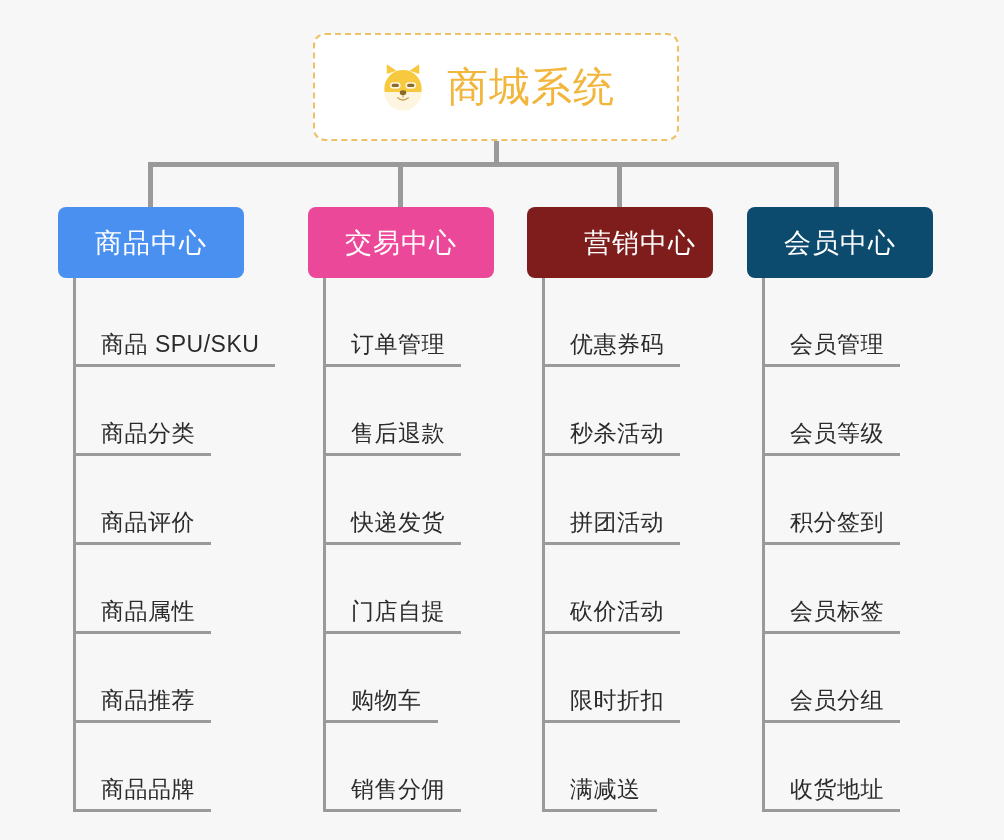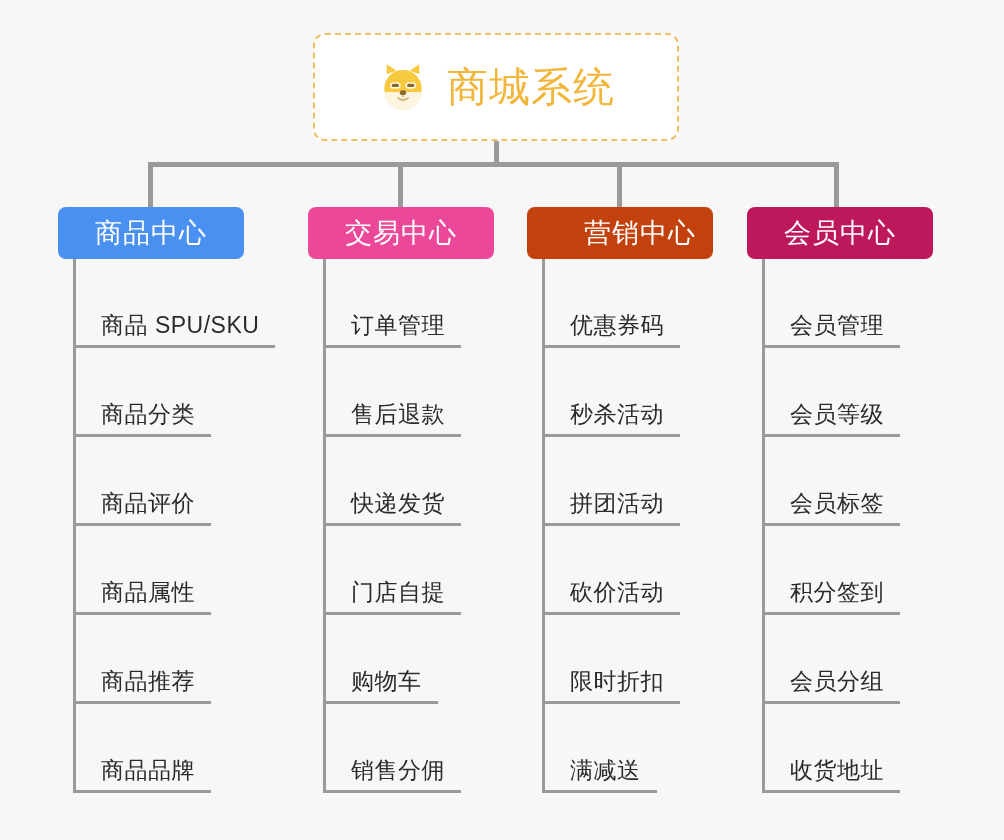--- a/index.html
+++ b/index.html
@@ -89,21 +89,21 @@
     position: absolute;
     top: 0;
     width: 186px;
   }
   .col-0 { left: 58px; }
   .col-1 { left: 308px; }
   .col-2 { left: 527px; }
   .col-3 { left: 747px; }
 
   .col-header {
-    height: 52px;
+    height: 71px;
     border-radius: 8px;
     display: flex;
     align-items: center;
     justify-content: center;
     color: #ffffff;
     font-size: 27px;
     letter-spacing: 1px;
     white-space: nowrap;
     font-weight: 400;
   }
@@ -239,21 +239,21 @@
               <span class="leaf-text" style="border-bottom-color: rgb(154, 154, 154);">购物车</span>
             </li>
           <li class="leaf-item">
               <span class="leaf-text" style="border-bottom-color: rgb(154, 154, 154);">销售分佣</span>
             </li>
         </ul>
       </div>
     </div>
 
     <div class="column col-2">
-      <div class="col-header" style="background-color: #c2410c; padding-left: 40px;">
+      <div class="col-header" style="background-color: #7f1d1d; padding-left: 40px;">
         <span>营销中心</span>
       </div>
       <div class="col-body">
         <div class="col-spine" style="background: rgb(154, 154, 154);"></div>
         <ul class="leaf-list">
           <li class="leaf-item">
               <span class="leaf-text" style="border-bottom-color: rgb(154, 154, 154);">优惠券码</span>
             </li>
           <li class="leaf-item">
               <span class="leaf-text" style="border-bottom-color: rgb(154, 154, 154);">秒杀活动</span>
@@ -268,37 +268,37 @@
               <span class="leaf-text" style="border-bottom-color: rgb(154, 154, 154);">限时折扣</span>
             </li>
           <li class="leaf-item">
               <span class="leaf-text" style="border-bottom-color: rgb(154, 154, 154);">满减送</span>
             </li>
         </ul>
       </div>
     </div>
 
     <div class="column col-3">
-      <div class="col-header" style="background-color: #be185d;">
+      <div class="col-header" style="background-color: #0c4a6e;">
         <span>会员中心</span>
       </div>
       <div class="col-body">
         <div class="col-spine" style="background: rgb(154, 154, 154);"></div>
         <ul class="leaf-list">
           <li class="leaf-item">
               <span class="leaf-text" style="border-bottom-color: rgb(154, 154, 154);">会员管理</span>
             </li>
           <li class="leaf-item">
               <span class="leaf-text" style="border-bottom-color: rgb(154, 154, 154);">会员等级</span>
             </li>
           <li class="leaf-item">
+              <span class="leaf-text" style="border-bottom-color: rgb(154, 154, 154);">积分签到</span>
+            </li>
+          <li class="leaf-item">
               <span class="leaf-text" style="border-bottom-color: rgb(154, 154, 154);">会员标签</span>
-            </li>
-          <li class="leaf-item">
-              <span class="leaf-text" style="border-bottom-color: rgb(154, 154, 154);">积分签到</span>
             </li>
           <li class="leaf-item">
               <span class="leaf-text" style="border-bottom-color: rgb(154, 154, 154); margin-top: 16px;">会员分组</span>
             </li>
           <li class="leaf-item">
               <span class="leaf-text" style="border-bottom-color: rgb(154, 154, 154);">收货地址</span>
             </li>
         </ul>
       </div>
     </div>

